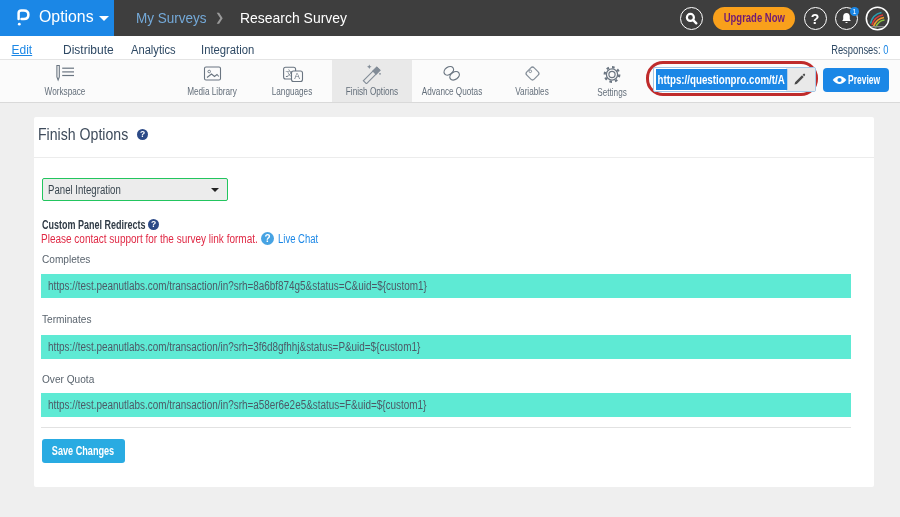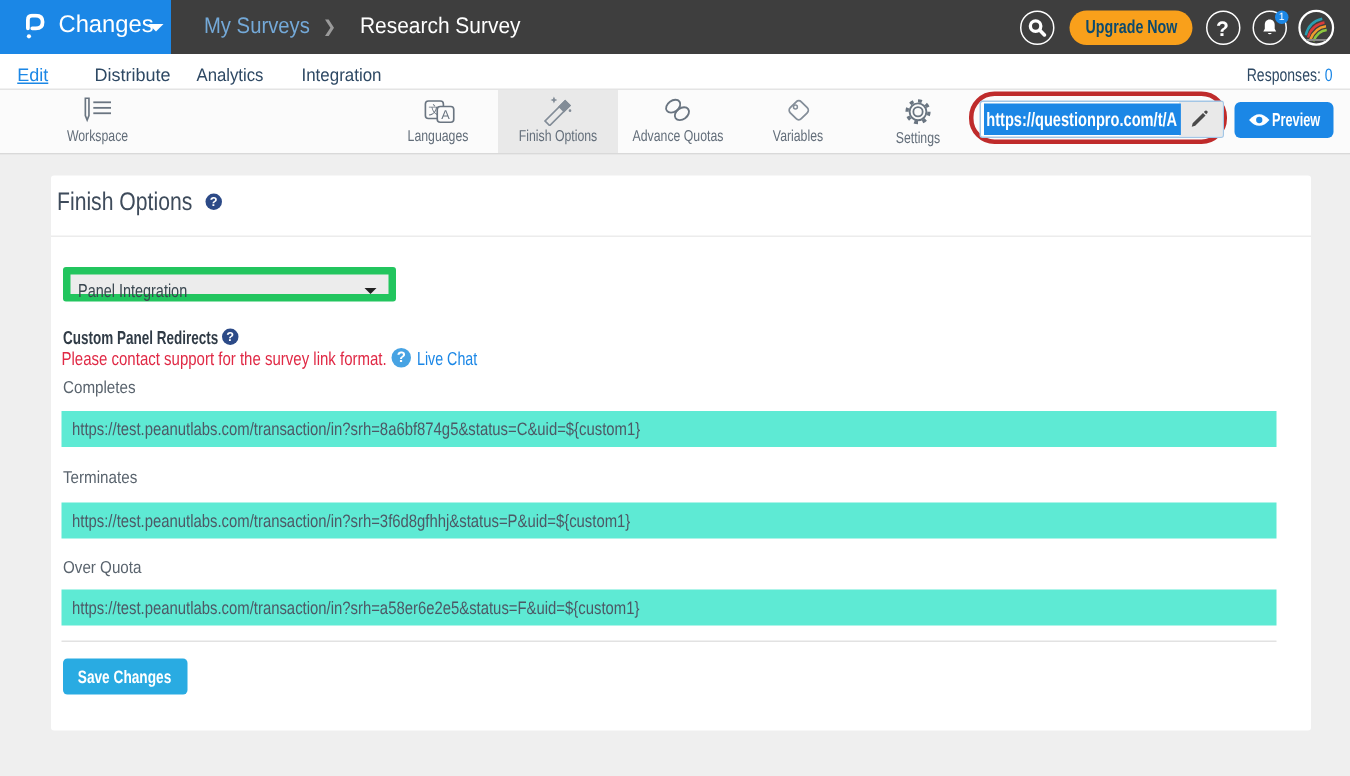--- a/index.html
+++ b/index.html
@@ -10,21 +10,21 @@
 
 .topbar { position:relative; height:36px; background:#3e3e3e; }
 .logo { position:absolute; left:0; top:0; width:114px; height:36px; background:#1b87e6; }
 .logo svg.pmark { position:absolute; left:17px; top:8.5px; }
 .logo .txt { position:absolute; left:38.5px; top:7.5px; font-size:16px; color:#fff; transform:scaleX(0.99); transform-origin:0 50%; display:inline-block; }
 .logo .caret { position:absolute; left:98.5px; top:16px; width:0; height:0; border-left:5.5px solid transparent; border-right:5.5px solid transparent; border-top:5.5px solid #fff; }
 .crumb-ms { left:136px; top:9px; font-size:15px; color:#74a9d8; transform:scaleX(0.90); }
 .crumb-gt { left:215px; top:11px; font-size:11px; color:#9a9a9a; }
 .crumb-rs { left:240px; top:9px; font-size:15px; color:#fff; transform:scaleX(0.93); }
 .circbtn { position:absolute; width:23px; height:23px; border:1.5px solid #fff; border-radius:50%; display:flex; align-items:center; justify-content:center; color:#fff; top:7px; }
-.upgrade { position:absolute; left:713px; top:6.5px; width:82px; height:23px; background:#f9a01b; border-radius:11.5px; color:#0c4a6e; display:flex; align-items:center; justify-content:center; }
+.upgrade { position:absolute; left:713px; top:6.5px; width:82px; height:23px; background:#f9a01b; border-radius:11.5px; color:#701a75; display:flex; align-items:center; justify-content:center; }
 .upgrade span { font-size:12.5px; font-weight:bold; transform:scaleX(0.76); }
 .badge { position:absolute; left:850px; top:7px; width:9px; height:9px; background:#1b87e6; border-radius:50%; color:#fff; font-size:7px; display:flex; align-items:center; justify-content:center; z-index:2; }
 
 
 .navrow { position:relative; height:24px; background:#fff; border-bottom:1px solid #e4e4e4; font-size:12px; }
 .navrow span { position:absolute; top:6.5px; color:#2e4964; }
 .nav-edit { left:11.5px; color:#1b87e6 !important; text-decoration:underline; }
 .nav-dis { left:63px; }
 .nav-ana { left:131px; transform:scaleX(0.93); transform-origin:0 50%; display:inline-block;}
 .nav-int { left:201px; transform:scaleX(0.94); transform-origin:0 50%; display:inline-block;}
@@ -44,21 +44,21 @@
 .pencil { position:absolute; left:139px; top:5px; }
 .preview { position:absolute; left:823px; top:8px; width:66px; height:24px; background:#1b87e6; border-radius:4px; color:#fff; }
 .preview svg { position:absolute; left:9px; top:7px; }
 .preview span { position:absolute; left:25px; top:4.5px; font-size:12.5px; font-weight:bold; transform:scaleX(0.68); transform-origin:0 0; display:inline-block; white-space:nowrap; }
 
 
 .card { position:absolute; left:34px; top:117px; width:840px; height:370px; background:#fff; border-radius:2px; }
 .card .h { left:4px; top:8px; font-size:17px; color:#3e4b5b; transform:scaleX(0.83); }
 .helpnavy { position:absolute; width:11px; height:11px; background:#2c4a87; border-radius:50%; color:#fff; font-size:8.5px; font-weight:bold; display:flex; align-items:center; justify-content:center; }
 .hdline { left:0; top:40px; width:840px; border-top:1px solid #ececec; }
-.dropdown { left:8px; top:61px; width:222px; height:23px; background:#ececec; border:5px solid #22c55e; border-radius:2px; }
+.dropdown { left:8px; top:61px; width:186px; height:23px; background:#ececec; border:1px solid #22c55e; border-radius:2px; }
 .dropdown .dtxt { position:absolute; left:5px; top:4px; font-size:12.5px; color:#3a4750; transform:scaleX(0.77); transform-origin:0 50%; display:inline-block; white-space:nowrap; }
 .dropdown .dcaret { position:absolute; right:8px; top:9px; width:0; height:0; border-left:4px solid transparent; border-right:4px solid transparent; border-top:4.5px solid #222; }
 .cpr { left:8px; top:101px; font-size:12.5px; font-weight:bold; color:#303b46; transform:scaleX(0.72); }
 .redline { left:6.5px; top:114.5px; font-size:12.5px; color:#e02945; transform:scaleX(0.80); }
 .chatq { position:absolute; left:227px; top:114.5px; width:13px; height:13px; background:#47a3e3; border-radius:50%; color:#fff; font-size:10px; font-weight:bold; display:flex; align-items:center; justify-content:center; }
 .livechat { left:244px; top:115px; font-size:12.5px; color:#1b87e6; transform:scaleX(0.76); }
 .flabel { font-size:11.5px; color:#5a646e; transform:scaleX(0.88); left:8px; }
 .fbox { left:7px; width:810px; height:24px; background:#5eead4; }
 .fbox span { position:absolute; left:7px; top:5px; font-size:12px; color:#4d5966; transform:scaleX(0.826); transform-origin:0 50%; display:inline-block; white-space:nowrap; }
 .sep { left:7px; top:310px; width:810px; border-top:1px solid #e2e2e2; }
@@ -67,21 +67,21 @@
 </style>
 </head>
 <body>
 
 <div class="topbar">
   <div class="logo">
     <svg class="pmark" width="13" height="19" viewBox="0 0 13 19">
       <path d="M1.6 9.9 L1.6 4.1 Q1.6 1.4 4.3 1.4 L6.9 1.4 Q11.4 1.4 11.4 5.65 Q11.4 9.9 6.9 9.9 L4.5 9.9" fill="none" stroke="#fff" stroke-width="2.5" stroke-linecap="round" stroke-linejoin="round"></path>
       <circle cx="2.3" cy="15.2" r="1.4" fill="#fff"></circle>
     </svg>
-    <span class="txt cx">Changes</span>
+    <span class="txt cx">Options</span>
     <span class="caret"></span>
   </div>
   <span class="abs cx crumb-ms">My Surveys</span>
   <span class="abs crumb-gt">❯</span>
   <span class="abs cx crumb-rs">Research Survey</span>
   <div class="circbtn" style="left:679.5px;">
     <svg width="13" height="13" viewBox="0 0 13 13">
         <circle cx="5.4" cy="5.4" r="3.5" fill="none" stroke="#fff" stroke-width="2.2"></circle>
         <line x1="8.2" y1="8.2" x2="11.3" y2="11.3" stroke="#fff" stroke-width="2.4" stroke-linecap="round"></line>
       </svg>
@@ -120,20 +120,28 @@
 <div class="toolbar">
   <div class="titem" style="left:25px;">
     <svg width="26" height="20" viewBox="0 0 26 20">
       <path d="M4.9 1.5 L7.3 1.5 L7.3 13 L6.1 16 L4.9 13 Z" fill="none" stroke="#6a7581" stroke-width="1.1"></path>
       <line x1="10.2" y1="4.2" x2="22" y2="4.2" stroke="#6a7581" stroke-width="1.2"></line>
       <line x1="10.2" y1="7.9" x2="22" y2="7.9" stroke="#6a7581" stroke-width="1.2"></line>
       <line x1="10.2" y1="11.5" x2="22" y2="11.5" stroke="#6a7581" stroke-width="1.2"></line>
     </svg>
     <span class="lbl">Workspace</span>
   </div>
+  <div class="titem" style="left:172px;">
+    <svg width="21" height="20" viewBox="0 0 21 20">
+      <rect x="2.5" y="3" width="16" height="13" rx="1.5" fill="none" stroke="#6a7581" stroke-width="1.1"></rect>
+      <circle cx="7.2" cy="7.5" r="1.3" fill="none" stroke="#6a7581" stroke-width="0.9"></circle>
+      <path d="M5 13.5 L9.5 10 L12.5 12.5 L15 10.5 L16.8 12.5" fill="none" stroke="#6a7581" stroke-width="1.1"></path>
+    </svg>
+    <span class="lbl">Media Library</span>
+  </div>
   <div class="titem" style="left:252px;">
     <svg width="23" height="20" viewBox="0 0 23 20">
       <rect x="2.6" y="3.3" width="12" height="11.7" rx="2" fill="none" stroke="#6a7581" stroke-width="1.1"></rect>
       <text x="8.6" y="12" font-size="8" fill="#6a7581" text-anchor="middle" font-family="Liberation Sans, sans-serif">文</text>
       <rect x="10.5" y="7" width="11" height="10.5" rx="2" fill="#fbfbfb" stroke="#6a7581" stroke-width="1.1"></rect>
       <text x="16" y="15.3" font-size="8.5" fill="#6a7581" text-anchor="middle" font-family="Liberation Sans, sans-serif">A</text>
     </svg>
     <span class="lbl">Languages</span>
   </div>
   <div class="titem active" style="left:332px;">

